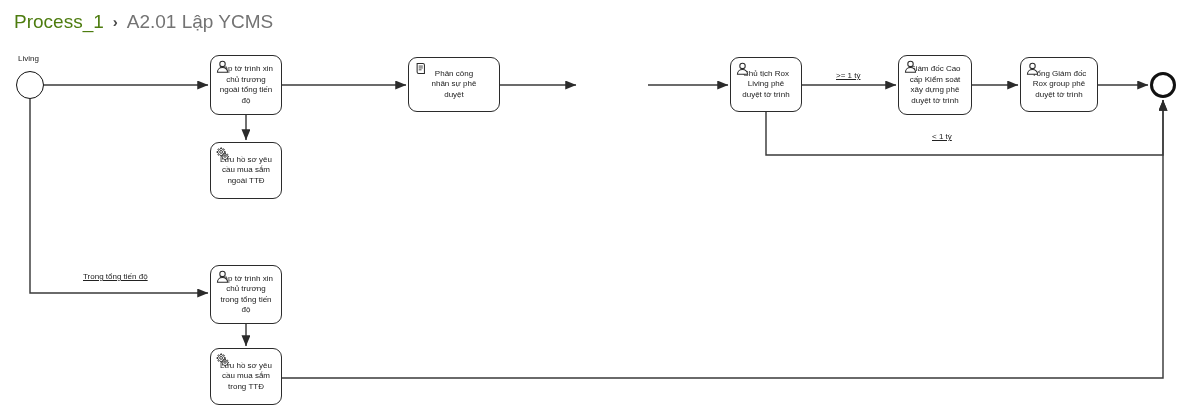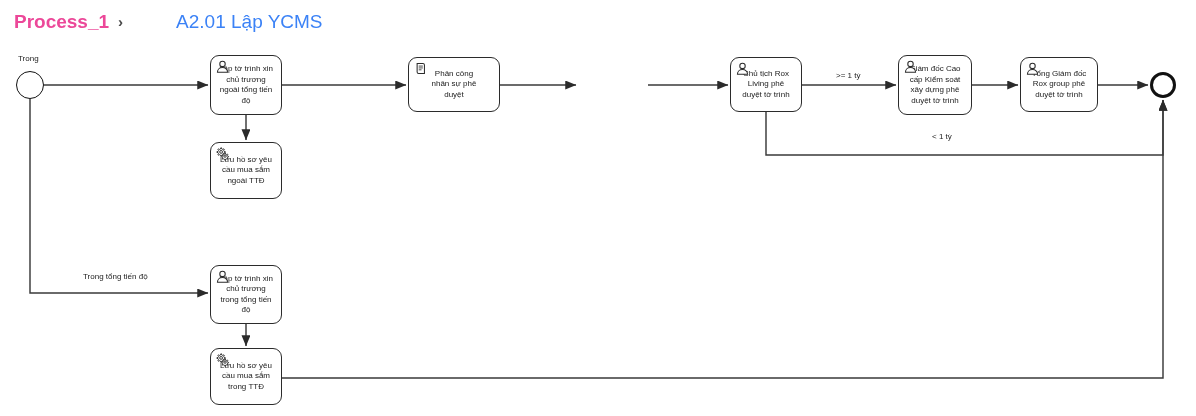--- a/index.html
+++ b/index.html
@@ -7,23 +7,23 @@
     width:1196px;height:416px;position:relative;overflow:hidden;
     font-family:"Liberation Sans","DejaVu Sans",sans-serif;
     color:#1a1a1a;
   }
   
   #breadcrumb{
     position:absolute;left:14px;top:9px;height:26px;
     display:flex;align-items:center;gap:9px;
     font-size:19px;line-height:26px;white-space:nowrap;
   }
-  #breadcrumb .crumb-link{color:#ec4899;font-weight:bold;}
+  #breadcrumb .crumb-link{color:#4d7c0f;}
   #breadcrumb .crumb-sep{color:#4a4a4a;font-size:15px;font-weight:bold;}
-  #breadcrumb .crumb-current{color:#3b82f6;margin-left:44px;}
+  #breadcrumb .crumb-current{color:#737373;}
 
   
   #canvas{position:absolute;left:0;top:0;width:1196px;height:416px;}
   #wires{position:absolute;left:0;top:0;width:1196px;height:416px;}
 
   
   .event{position:absolute;border-radius:50%;background:#ffffff;box-sizing:border-box;}
   .event.start{border:1.6px solid #111;}
   .event.end{border:3.4px solid #111;}
   .event-label{
@@ -43,21 +43,21 @@
   }
   .task-icon{
     position:absolute;left:4px;top:3px;width:15px;height:15px;
     pointer-events:none;
   }
   .task-icon svg{display:block;width:15px;height:15px;}
 
   
   .flow-label{
     position:absolute;font-size:8px;color:#222;white-space:nowrap;
-    background:#ffffff;padding:0 3px;
+    background:#ffffff;padding:0 3px;text-decoration:underline;
   }
 </style>
 </head>
 <body>
 
 <div id="breadcrumb">
   <span class="crumb-link">Process_1</span>
   <span class="crumb-sep">›</span>
   <span class="crumb-current">A2.01 Lập YCMS</span>
 </div>
@@ -92,21 +92,21 @@
 
       <path d="M246,324 L246,346"></path>
 
       <path d="M766,112 L766,155 L1163,155 L1163,100"></path>
 
       <path d="M282,378 L1163,378 L1163,100"></path>
     </g>
   </svg>
 
   <div class="event start" style="left:16px;top:71px;width:28px;height:28px;"></div>
-  <div class="event-label" style="left:18px;top:54px;">Trong</div>
+  <div class="event-label" style="left:18px;top:54px;">Living</div>
 
   <div class="event end" style="left:1150px;top:72px;width:26px;height:26px;"></div>
 
   <div class="task" style="left:210px;top:55px;width:72px;height:60px;">
     <span class="task-icon">
       <svg viewBox="0 0 16 16">
           <circle cx="8" cy="5.2" r="2.9" fill="#fff" stroke="#2b2b2b" stroke-width="1.1"></circle>
           <path d="M2.6 14.2c0-3.1 2.4-5.1 5.4-5.1s5.4 2 5.4 5.1z" fill="#fff" stroke="#2b2b2b" stroke-width="1.1"></path>
         </svg>
     </span>

